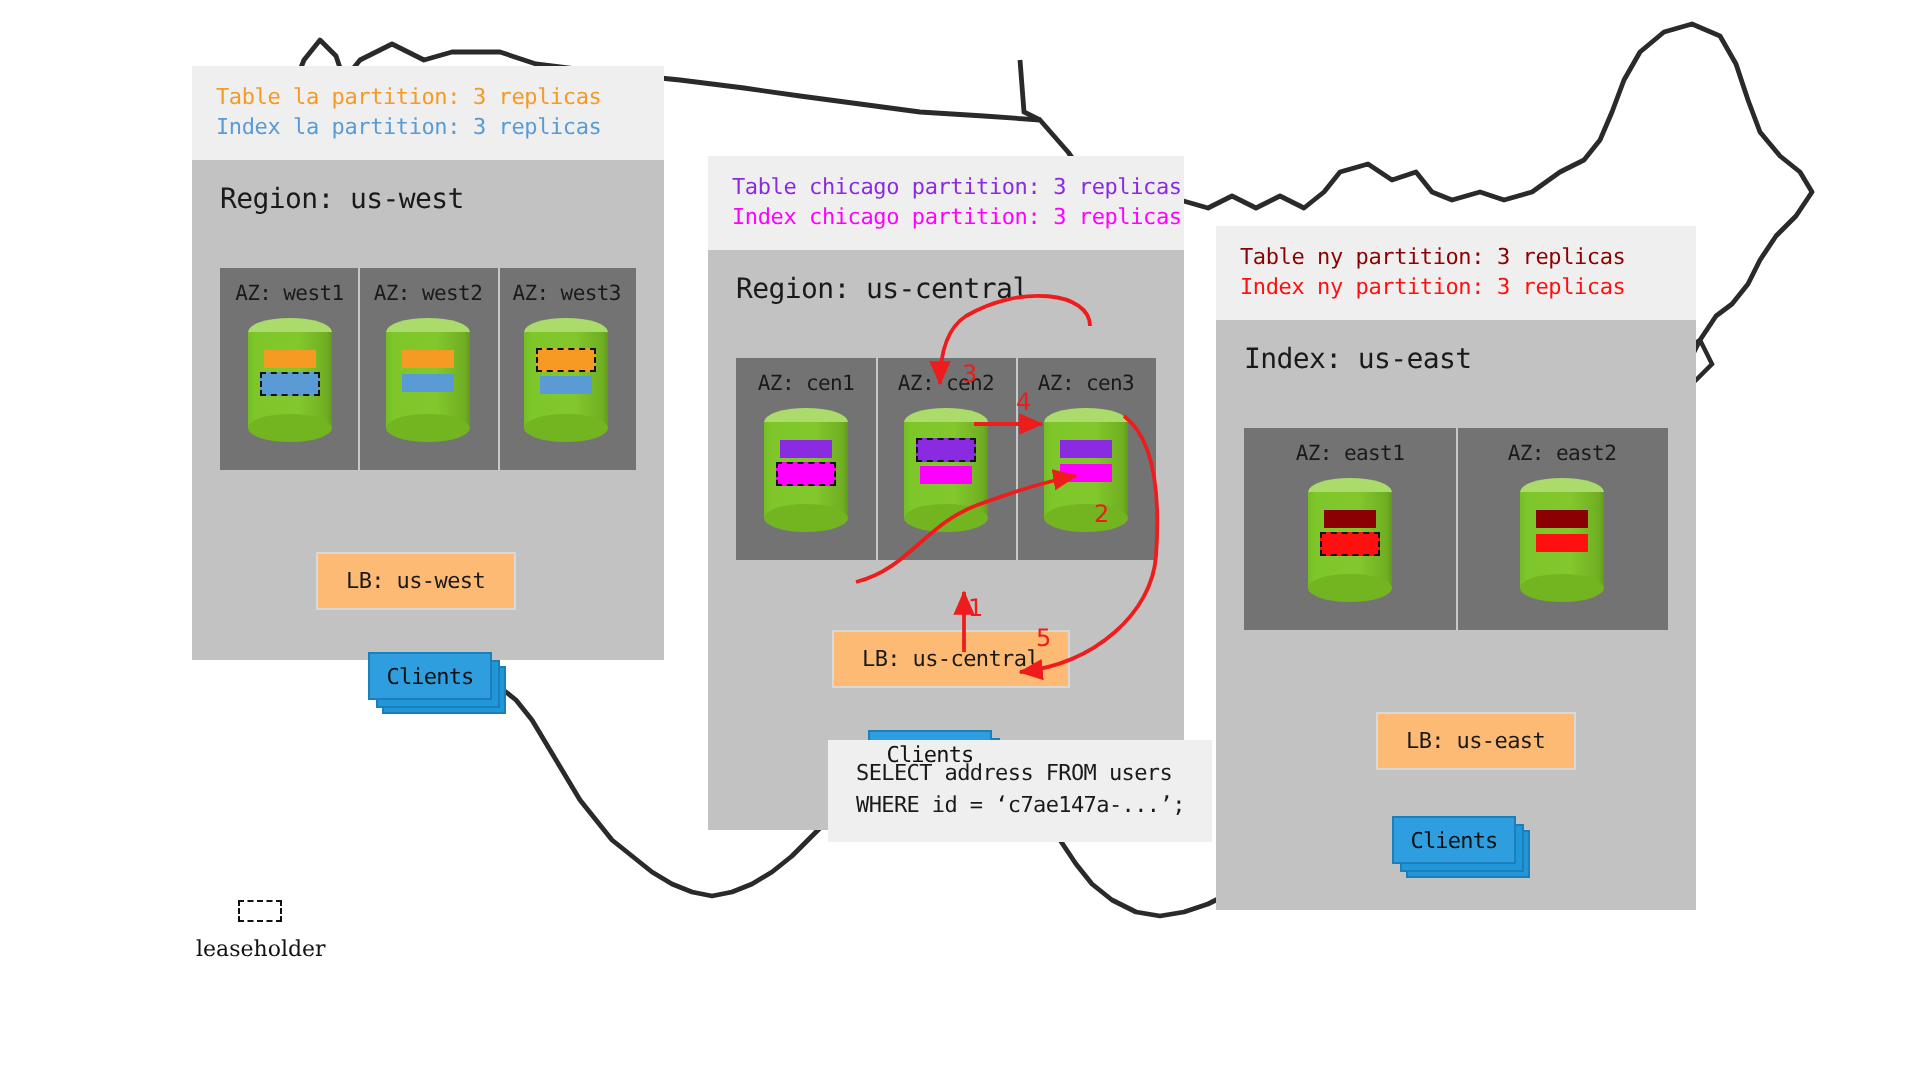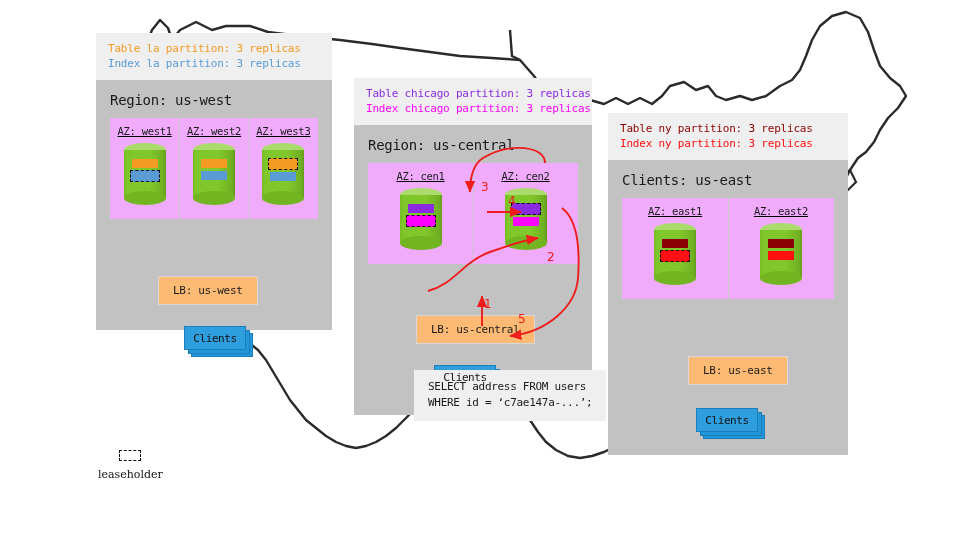--- a/index.html
+++ b/index.html
@@ -26,23 +26,22 @@
   .body{background:#c2c2c2;padding:0;}
   .regtitle{
     font-size:14px;
     color:#1a1a1a;
     padding:12px 4px 10px 14px;
     letter-spacing:-0.3px;
     white-space:nowrap;
   }
   .azrow{
     display:flex;
-    background:#f0abfc;
-    margin:0 14px;
-    text-decoration:underline;
+    background:#737373;
+    margin:16px 14px;
   }
   .az{
     flex:1 1 0;
     padding:7px 0 14px 0;
     text-align:center;
     position:relative;
   }
   .az + .az{box-shadow:inset 1px 0 0 #c8c8c8;}
   .azlabel{
     font-size:10.5px;
@@ -256,20 +255,32 @@
           <div class="cyl">
             <div class="topcap"></div>
             <div class="body3d"></div>
             <div class="botcap"></div>
             <div class="bars">
               <div class="bar lease" style="background:#8a2be2"></div>
               <div class="bar" style="background:#ff00ff"></div>
             </div>
           </div>
         </div>
+        <div class="az">
+          <div class="azlabel">AZ: cen3</div>
+          <div class="cyl">
+            <div class="topcap"></div>
+            <div class="body3d"></div>
+            <div class="botcap"></div>
+            <div class="bars">
+              <div class="bar" style="background:#8a2be2"></div>
+              <div class="bar" style="background:#ff00ff"></div>
+            </div>
+          </div>
+        </div>
       </div>
       <div class="lb" style="left:62px;top:190px;">LB: us-central</div>
       <div class="clients" style="left:80px;top:240px;">
         <div class="sh s3"></div>
         <div class="sh s2"></div>
         <div class="sh s1"></div>
         <div class="lbl">Clients</div>
       </div>
     </div>
   </div>
@@ -278,21 +289,21 @@
     <div>SELECT address FROM users</div>
     <div>WHERE id = ‘c7ae147a-...’;</div>
   </div>
 
   <div class="panel" style="left:608px;top:113px;width:240px;">
     <div class="hdr">
       <div style="color:#8b0000">Table ny partition: 3 replicas</div>
       <div style="color:#ff1010">Index ny partition: 3 replicas</div>
     </div>
     <div class="body" style="height:295px;position:relative;">
-      <div class="regtitle">Clients: us-east</div>
+      <div class="regtitle">Index: us-east</div>
       <div class="azrow">
         <div class="az">
           <div class="azlabel">AZ: east1</div>
           <div class="cyl">
             <div class="topcap"></div>
             <div class="body3d"></div>
             <div class="botcap"></div>
             <div class="bars">
               <div class="bar" style="background:#8b0000"></div>
               <div class="bar lease" style="background:#ff1010"></div>

